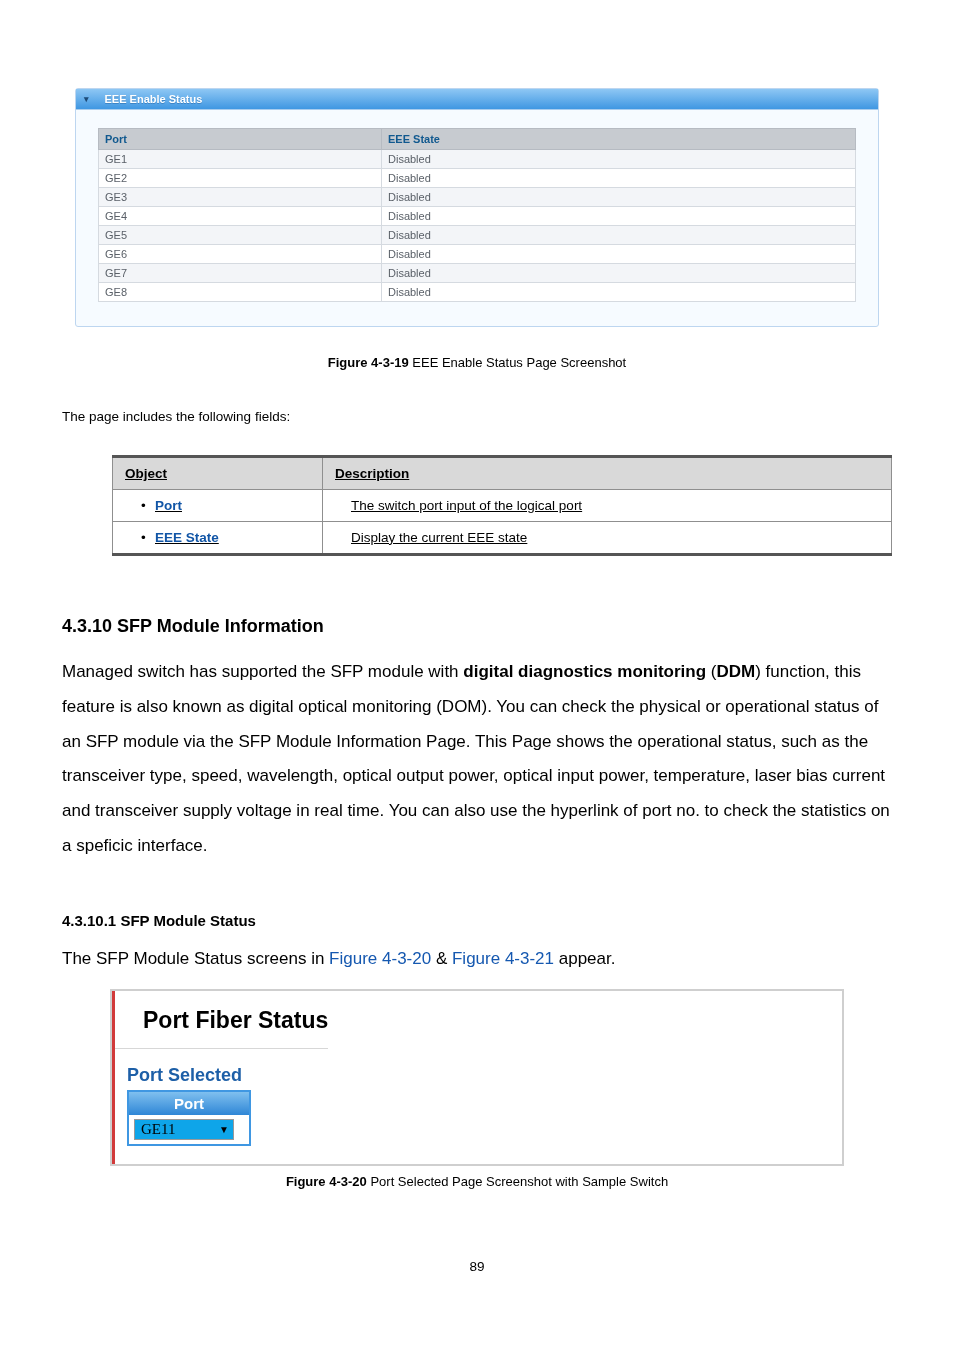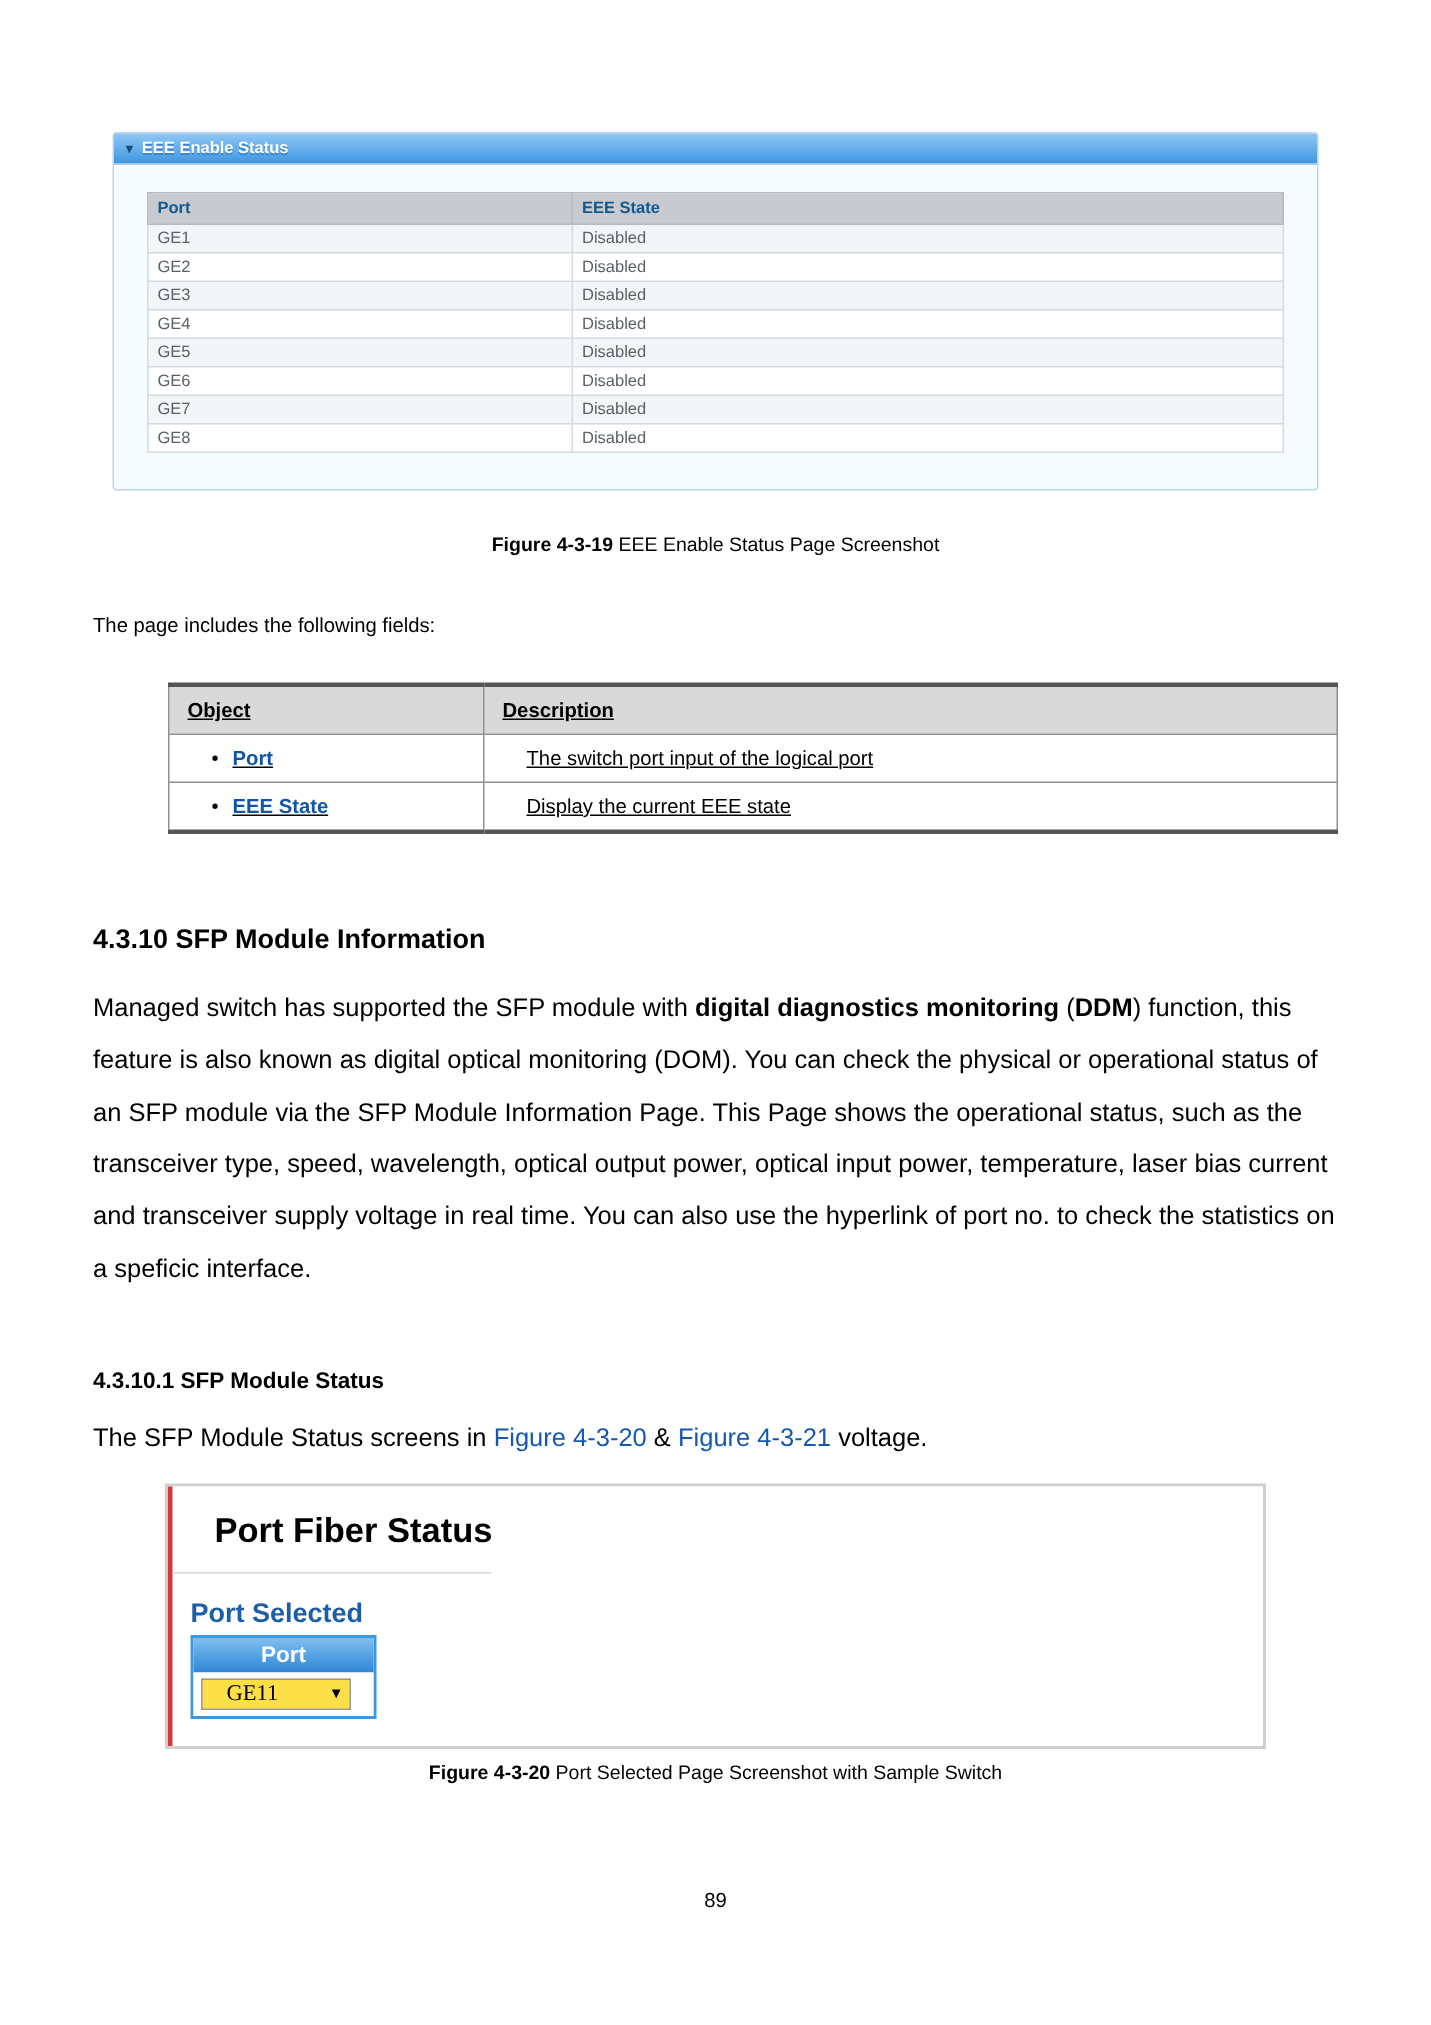--- a/index.html
+++ b/index.html
@@ -36,20 +36,21 @@
     align-items: center;
     gap: 6px;
   }
   .eee-panel-header .chev {
     font-size: 9px;
     color: #1d4b78;
   }
   .eee-panel-header span.title {
     color: #ffffff;
     text-shadow: 0 1px 0 #3e85c6;
+    margin-left: 10px;
   }
   .eee-panel-body {
     padding: 18px 22px 24px 22px;
   }
   table.status {
     width: 100%;
     border-collapse: collapse;
     font-size: 11px;
   }
   table.status th {
@@ -196,24 +197,24 @@
   }
   .port-box-body {
     background: #fff;
     padding: 4px 5px;
   }
   .port-select {
     display: flex;
     align-items: center;
     justify-content: space-between;
     border: 1px solid #999;
-    background: #fde047;
+    background: #0ea5e9;
     font-family: "Times New Roman", serif;
     font-size: 15px;
-    padding: 1px 4px 1px 16px;
+    padding: 1px 4px 1px 6px;
     width: 100px;
     box-sizing: border-box;
   }
   .port-select .caret {
     font-size: 10px;
     color: #000;
   }
 
   .page-number {
     text-align: center;
@@ -309,21 +310,21 @@
 
   <h2 class="sec">4.3.10 SFP Module Information</h2>
 
   <div class="para">
     <span>Managed switch has supported the SFP module with </span><span class="bld">digital diagnostics monitoring</span><span> (</span><span class="bld">DDM</span><span>) function, this feature is also known as digital optical monitoring (DOM). You can check the physical or operational status of an SFP module via the SFP Module Information Page. This Page shows the operational status, such as the transceiver type, speed, wavelength, optical output power, optical input power, temperature, laser bias current and transceiver supply voltage in real time. You can also use the hyperlink of port no. to check the statistics on a speficic interface.</span>
   </div>
 
   <h3 class="subsec">4.3.10.1 SFP Module Status</h3>
 
   <div class="para" style="line-height:1.4;">
-    <span>The SFP Module Status screens in </span><span class="link">Figure 4-3-20</span><span> &amp; </span><span class="link">Figure 4-3-21</span><span> voltage.</span>
+    <span>The SFP Module Status screens in </span><span class="link">Figure 4-3-20</span><span> &amp; </span><span class="link">Figure 4-3-21</span><span> appear.</span>
   </div>
 
   <div class="fiber-panel">
     <div class="fiber-inner">
       <div class="fiber-title">Port Fiber Status</div>
       <div style="clear:both;"></div>
       <div class="fiber-section-label">Port Selected</div>
       <div class="port-box">
         <div class="port-box-header">Port</div>
         <div class="port-box-body">

